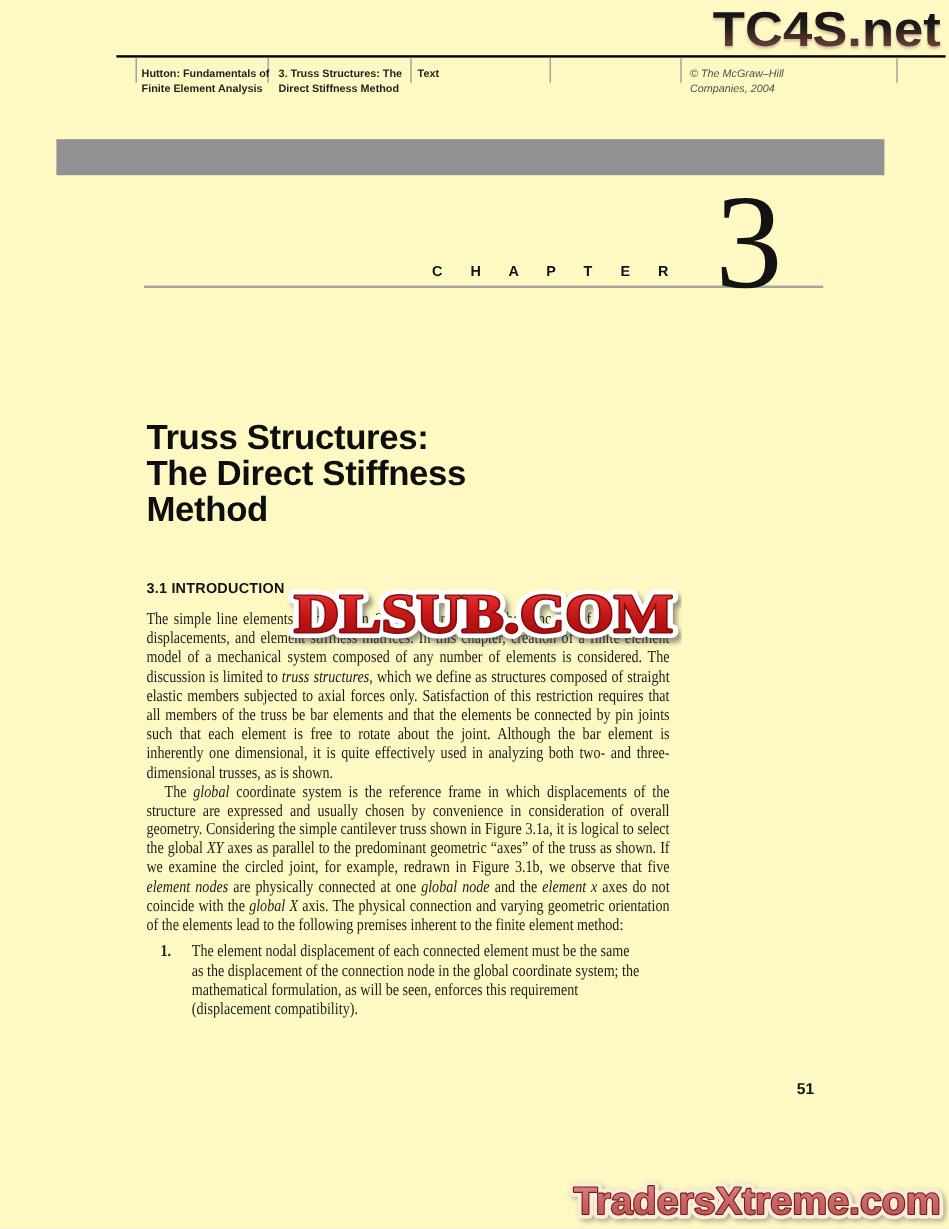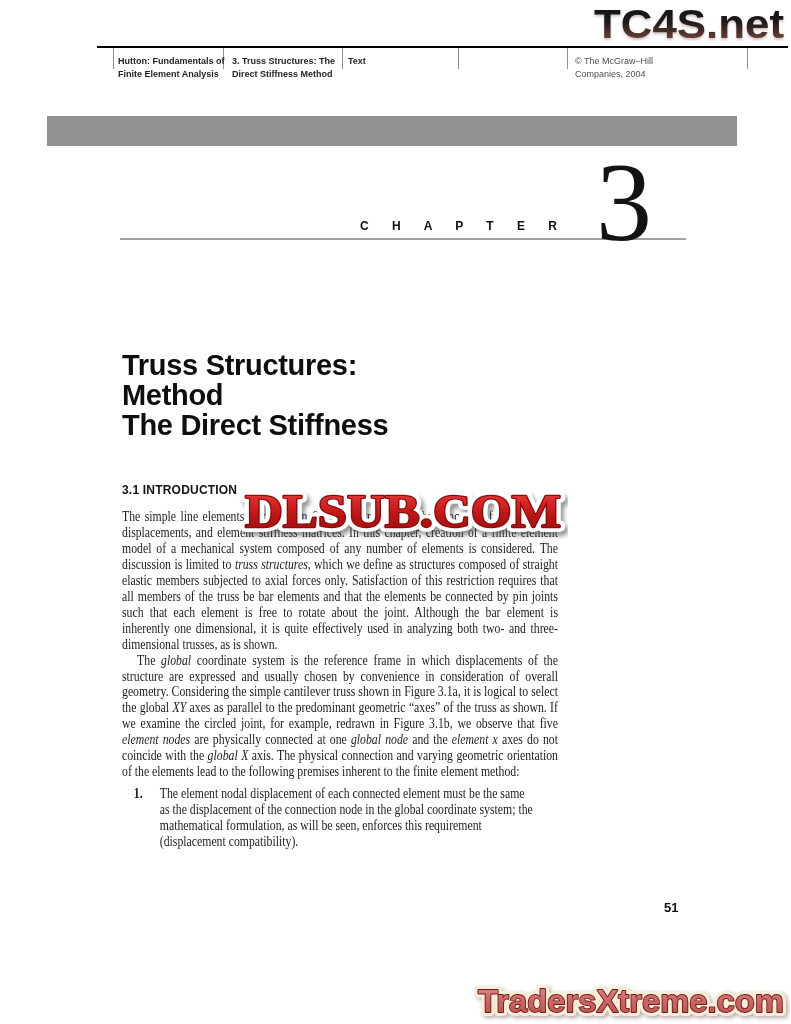--- a/index.html
+++ b/index.html
@@ -1,27 +1,27 @@
 <!DOCTYPE html>
 <html style="--band_gray: #929292; --watermark_red: #c01414; --watermark_pink: #c96a6a; --logo_dark_red: #8d5147;"><head>
 <meta charset="utf-8">
 <style>
   html,body{margin:0;padding:0;background:#e8e8e8;}
   .page{
-    position:relative;width:791px;height:1024px;background:#ffffff;
+    position:relative;width:791px;height:1024px;background:#fef9c3;
     margin:0 auto;overflow:hidden;
     font-family:"Liberation Sans",sans-serif;color:#1c1c1c;
   }
   
   .wm-top{position:absolute;top:0;right:3px;width:198px;height:48px;}
   
   .scan-header{position:absolute;left:97px;top:46px;width:691px;border-top:2px solid #000000;height:44px;}
   .scan-header .tick{position:absolute;top:0;width:1px;height:21px;background:#8f8f8f;}
   .hcol{position:absolute;top:7px;font-size:9px;line-height:13px;font-weight:bold;color:#1f1f1f;white-space:nowrap;}
-  .hcol.copyright{font-weight:normal;color:#4f4f4f;}
+  .hcol.copyright{font-weight:normal;color:#4f4f4f;font-style:italic;}
   
   .gray-band{position:absolute;left:47px;top:116px;width:690px;height:30px;background:var(--band_gray,#929292);}
   
   .chapter-rule{position:absolute;left:120px;top:238px;width:566px;height:2px;background:#a3a3a3;}
   .chapter-label{position:absolute;top:219px;right:234px;font-size:12px;font-weight:bold;letter-spacing:10px;margin-right:-10px;color:#111;white-space:nowrap;}
   .chapter-number{position:absolute;left:596px;top:146px;font-family:"Liberation Serif",serif;font-size:112px;line-height:1;font-weight:400;color:#131313;z-index:2;}
   
   .doc-title{position:absolute;left:122px;top:350px;font-size:29px;line-height:30px;font-weight:bold;letter-spacing:-0.3px;color:#0e0e0e;}
   
   .section-heading{position:absolute;left:122px;top:483px;font-size:12px;font-weight:bold;letter-spacing:0.2px;color:#131313;z-index:1;}
@@ -88,22 +88,22 @@
   </div>
 
   <div class="gray-band"></div>
 
   <div class="chapter-rule"></div>
   <div class="chapter-label">C H A P T E R</div>
   <div class="chapter-number">3</div>
 
   <div class="doc-title">
     <div>Truss Structures:</div>
+    <div>The Direct Stiffness</div>
     <div>Method</div>
-    <div>The Direct Stiffness</div>
   </div>
 
   <div class="section-heading">3.1 INTRODUCTION</div>
 
   <svg class="wm-middle" viewBox="0 0 330 64">
     <defs>
       <linearGradient id="dlGrad" x1="0" y1="0" x2="0" y2="1">
         <stop offset="0" stop-color="#ea4b4b"></stop>
         <stop offset="0.35" stop-color="#d62222"></stop>
         <stop offset="0.6" stop-color="#bb1414"></stop>

